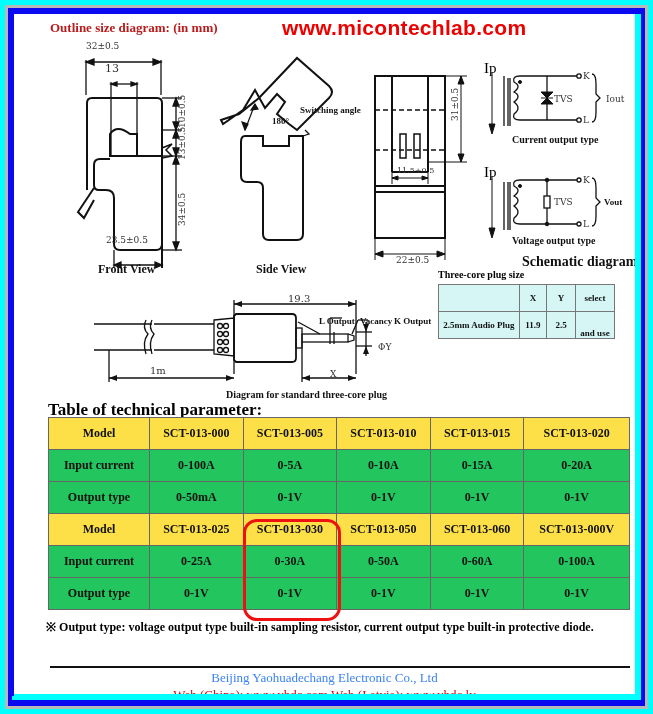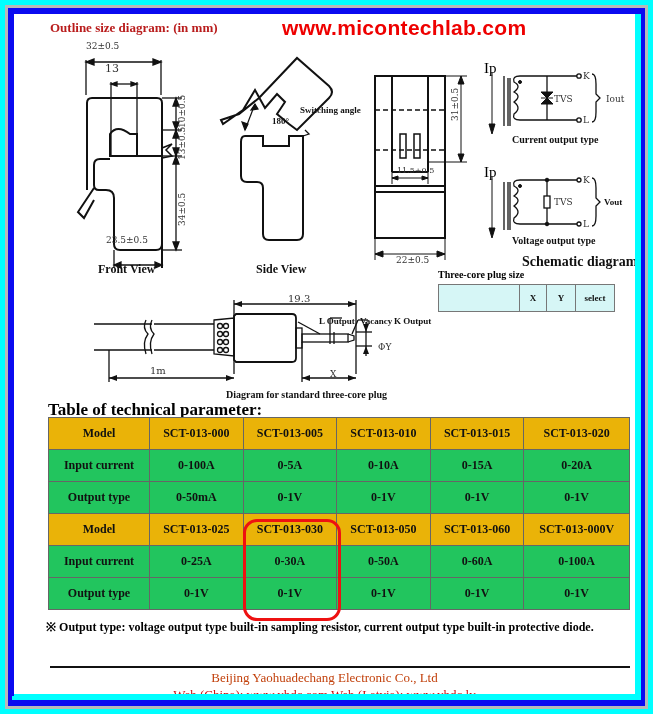--- a/index.html
+++ b/index.html
@@ -19,26 +19,26 @@
   .dim { font-family:"DejaVu Serif", serif; font-size:9px; color:#333; white-space:nowrap; }
   svg { position:absolute; overflow:visible; }
 
   .plug-title { left:424px; top:255px; font-weight:bold; font-size:10px; }
   table.plug { position:absolute; left:424px; top:270px; border-collapse:collapse; background:#d6f6f6; }
   table.plug td { border:1px solid #777; font-weight:bold; font-size:9px; text-align:center; padding:0 2px; height:26px; color:#111; }
 
   .tech-title { left:34px; top:386px; font-weight:bold; font-size:17px; }
   table.tech { position:absolute; left:34px; top:403px; width:582px; border-collapse:collapse; }
   table.tech td { border:1px solid #666; font-weight:bold; font-size:12px; text-align:center; color:#111; height:31px; padding:0; }
-  table.tech tr.hdr td { background:#eab308; }
+  table.tech tr.hdr td { background:#fde047; }
   table.tech tr.val td { background:#22c55e; }
   .highlight { position:absolute; left:229px; top:505px; width:92px; height:96px; border:3px solid #ee1111; border-radius:14px; }
   .note { left:32px; top:604px; font-weight:bold; font-size:12px; white-space:nowrap; }
   .footer-rule { position:absolute; left:36px; top:652px; width:580px; height:2px; background:#111; }
-  .footer1 { left:0; width:621px; top:656px; text-align:center; color:#c2410c; font-size:13px; }
+  .footer1 { left:0; width:621px; top:656px; text-align:center; color:#3b82f6; font-size:13px; }
   .footer2 { left:0; width:621px; top:673px; text-align:center; color:#cc1111; font-size:13px; }
 </style>
 </head>
 <body>
 
 <div class="frame-outer">
   <div class="frame-grey"></div>
   <div class="frame-blue"></div>
   <div class="frame-cyan-inner"></div>
   <div class="page">
@@ -263,20 +263,26 @@
 
     <div class="abs plug-title">Three-core plug size</div>
     <table class="plug">
       <tbody>
           <tr>
         <td style="width:76px;"></td>
         <td style="width:22px;">X</td>
         <td style="width:24px;">Y</td>
         <td style="width:34px;">select</td>
       </tr>
+      <tr>
+        <td>2.5mm Audio Plug</td>
+        <td>11.9</td>
+        <td>2.5</td>
+        <td style="vertical-align:bottom;">and use</td>
+      </tr>
     </tbody>
       </table>
 
     <div class="abs tech-title">Table of technical parameter:</div>
     <table class="tech">
       <tbody>
           <tr class="hdr">
         <td style="width:100px;">Model</td>
         <td>SCT-013-000</td>
         <td>SCT-013-005</td>

